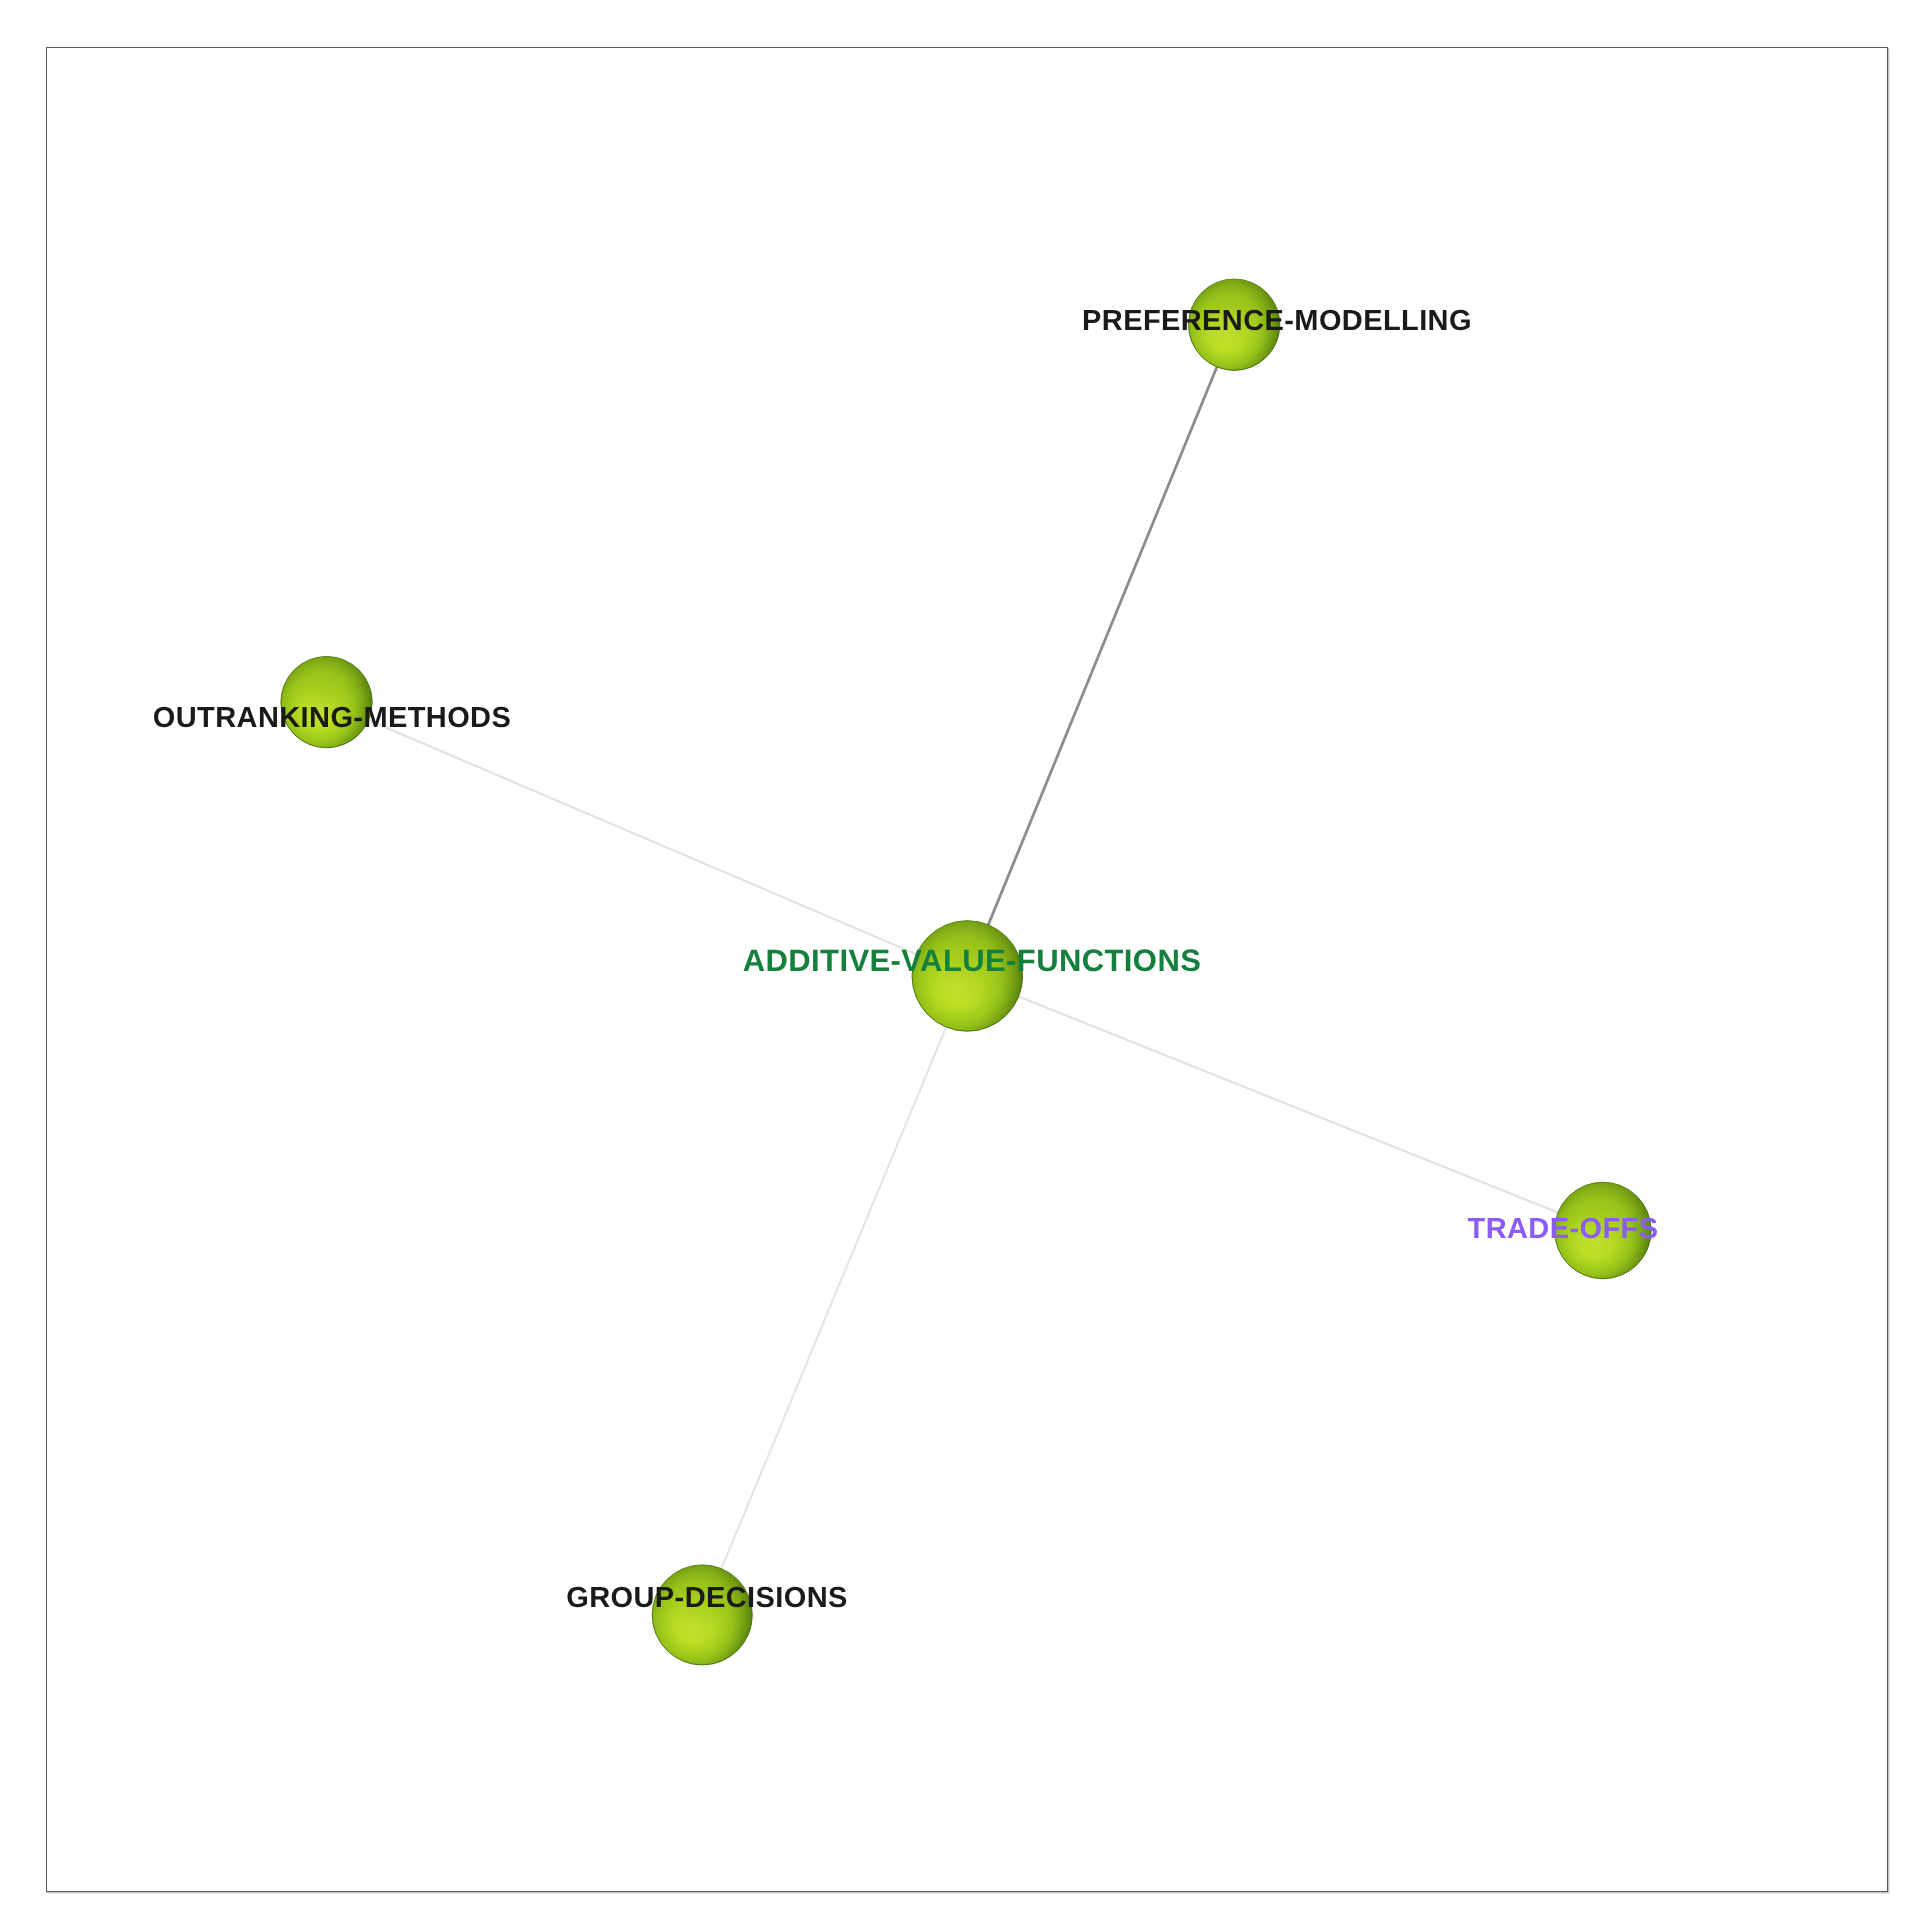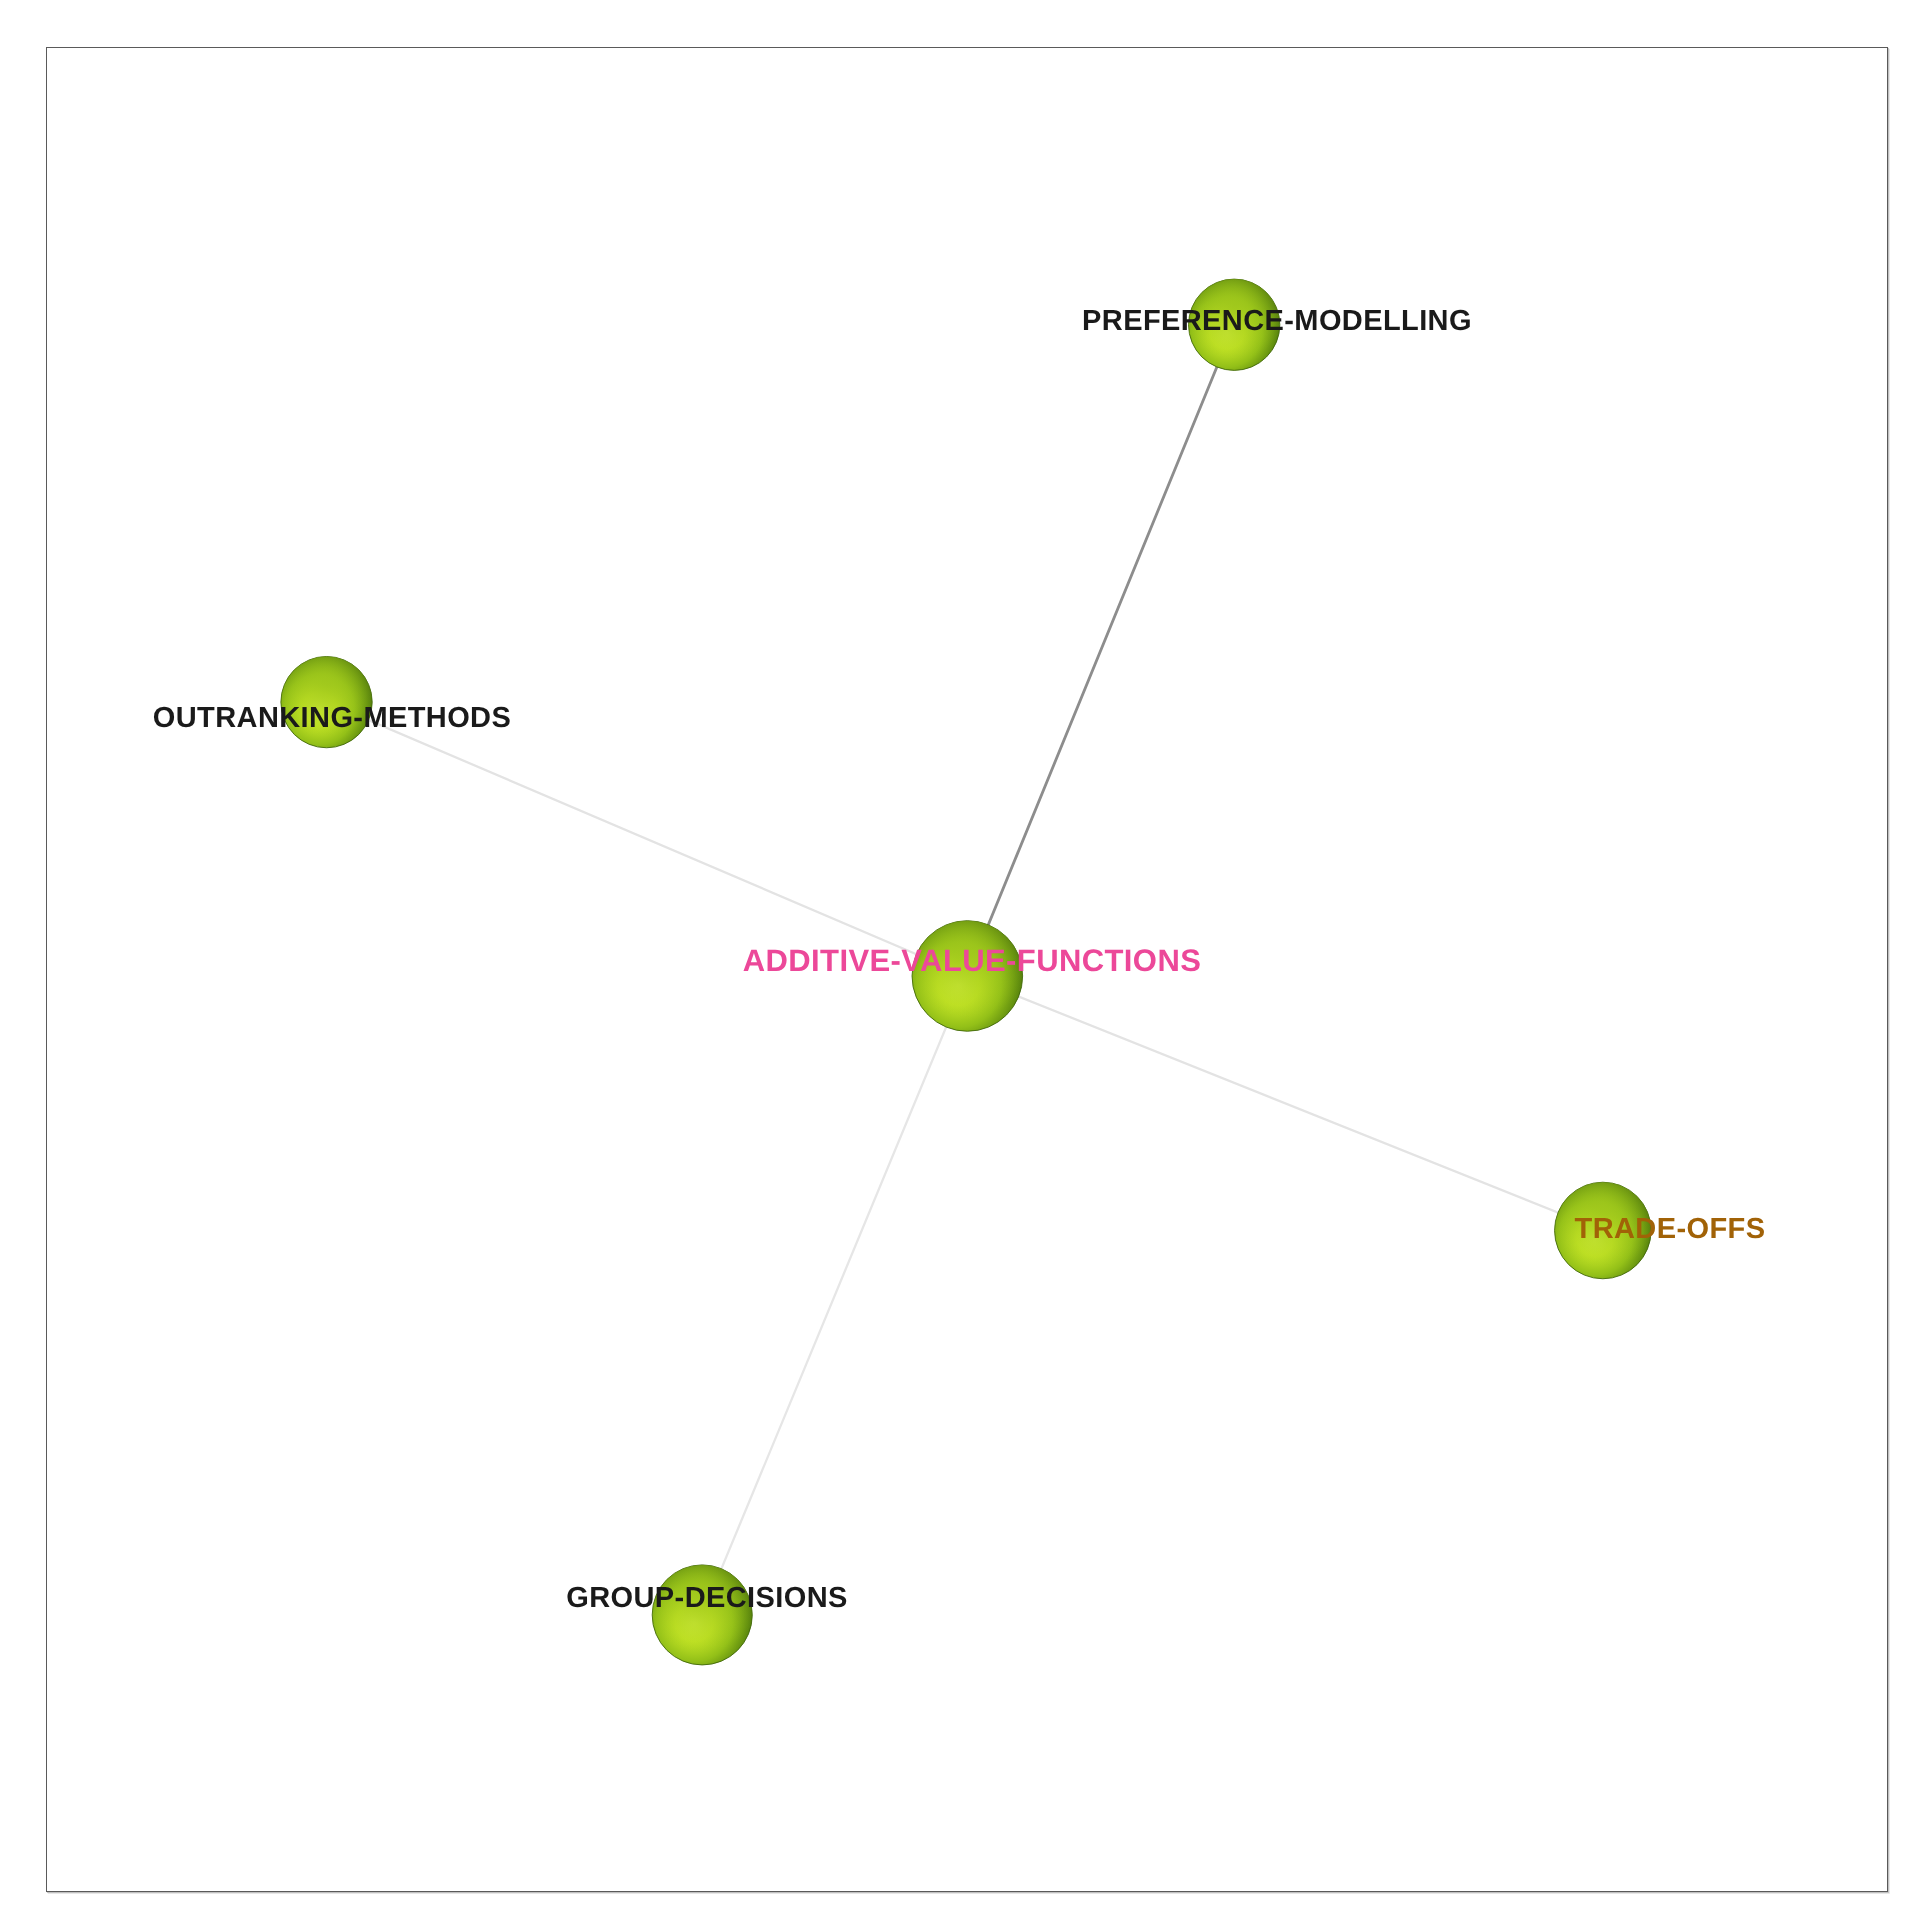--- a/index.html
+++ b/index.html
@@ -87,21 +87,21 @@
         <circle cx="372" cy="800" r="52" fill="url(#nodeGrad)" stroke="#3f6608" stroke-width="1"></circle>
         <circle cx="372" cy="800" r="52" fill="url(#nodeGradTop)"></circle>
         <circle cx="1826" cy="1402" r="55" fill="url(#nodeGrad)" stroke="#3f6608" stroke-width="1"></circle>
         <circle cx="1826" cy="1402" r="55" fill="url(#nodeGradTop)"></circle>
         <circle cx="800" cy="1840" r="57" fill="url(#nodeGrad)" stroke="#3f6608" stroke-width="1"></circle>
         <circle cx="800" cy="1840" r="57" fill="url(#nodeGradTop)"></circle>
       </g>
   </svg>
 
   <div id="labels">
-      <div class="node-label" style="left: 972px; top: 961px; font-size: 31px; color: #ec4899;">ADDITIVE-VALUE-FUNCTIONS</div>
+      <div class="node-label" style="left: 972px; top: 961px; font-size: 31px; color: #15803d;">ADDITIVE-VALUE-FUNCTIONS</div>
       <div class="node-label" style="left: 1236px; top: 321px; font-size: 29px; color: rgb(26, 26, 26); margin-left: 41px;">PREFERENCE-MODELLING</div>
       <div class="node-label" style="left: 332px; top: 718px; font-size: 29px; color: rgb(26, 26, 26);">OUTRANKING-METHODS</div>
-      <div class="node-label" style="left: 1670px; top: 1229px; font-size: 29px; color: #a16207;">TRADE-OFFS</div>
+      <div class="node-label" style="left: 1563px; top: 1229px; font-size: 29px; color: #8b5cf6;">TRADE-OFFS</div>
       <div class="node-label" style="left: 707px; top: 1598px; font-size: 29px; color: rgb(26, 26, 26);">GROUP-DECISIONS</div>
     </div>
 
 </div>
 
 
 </body></html>

